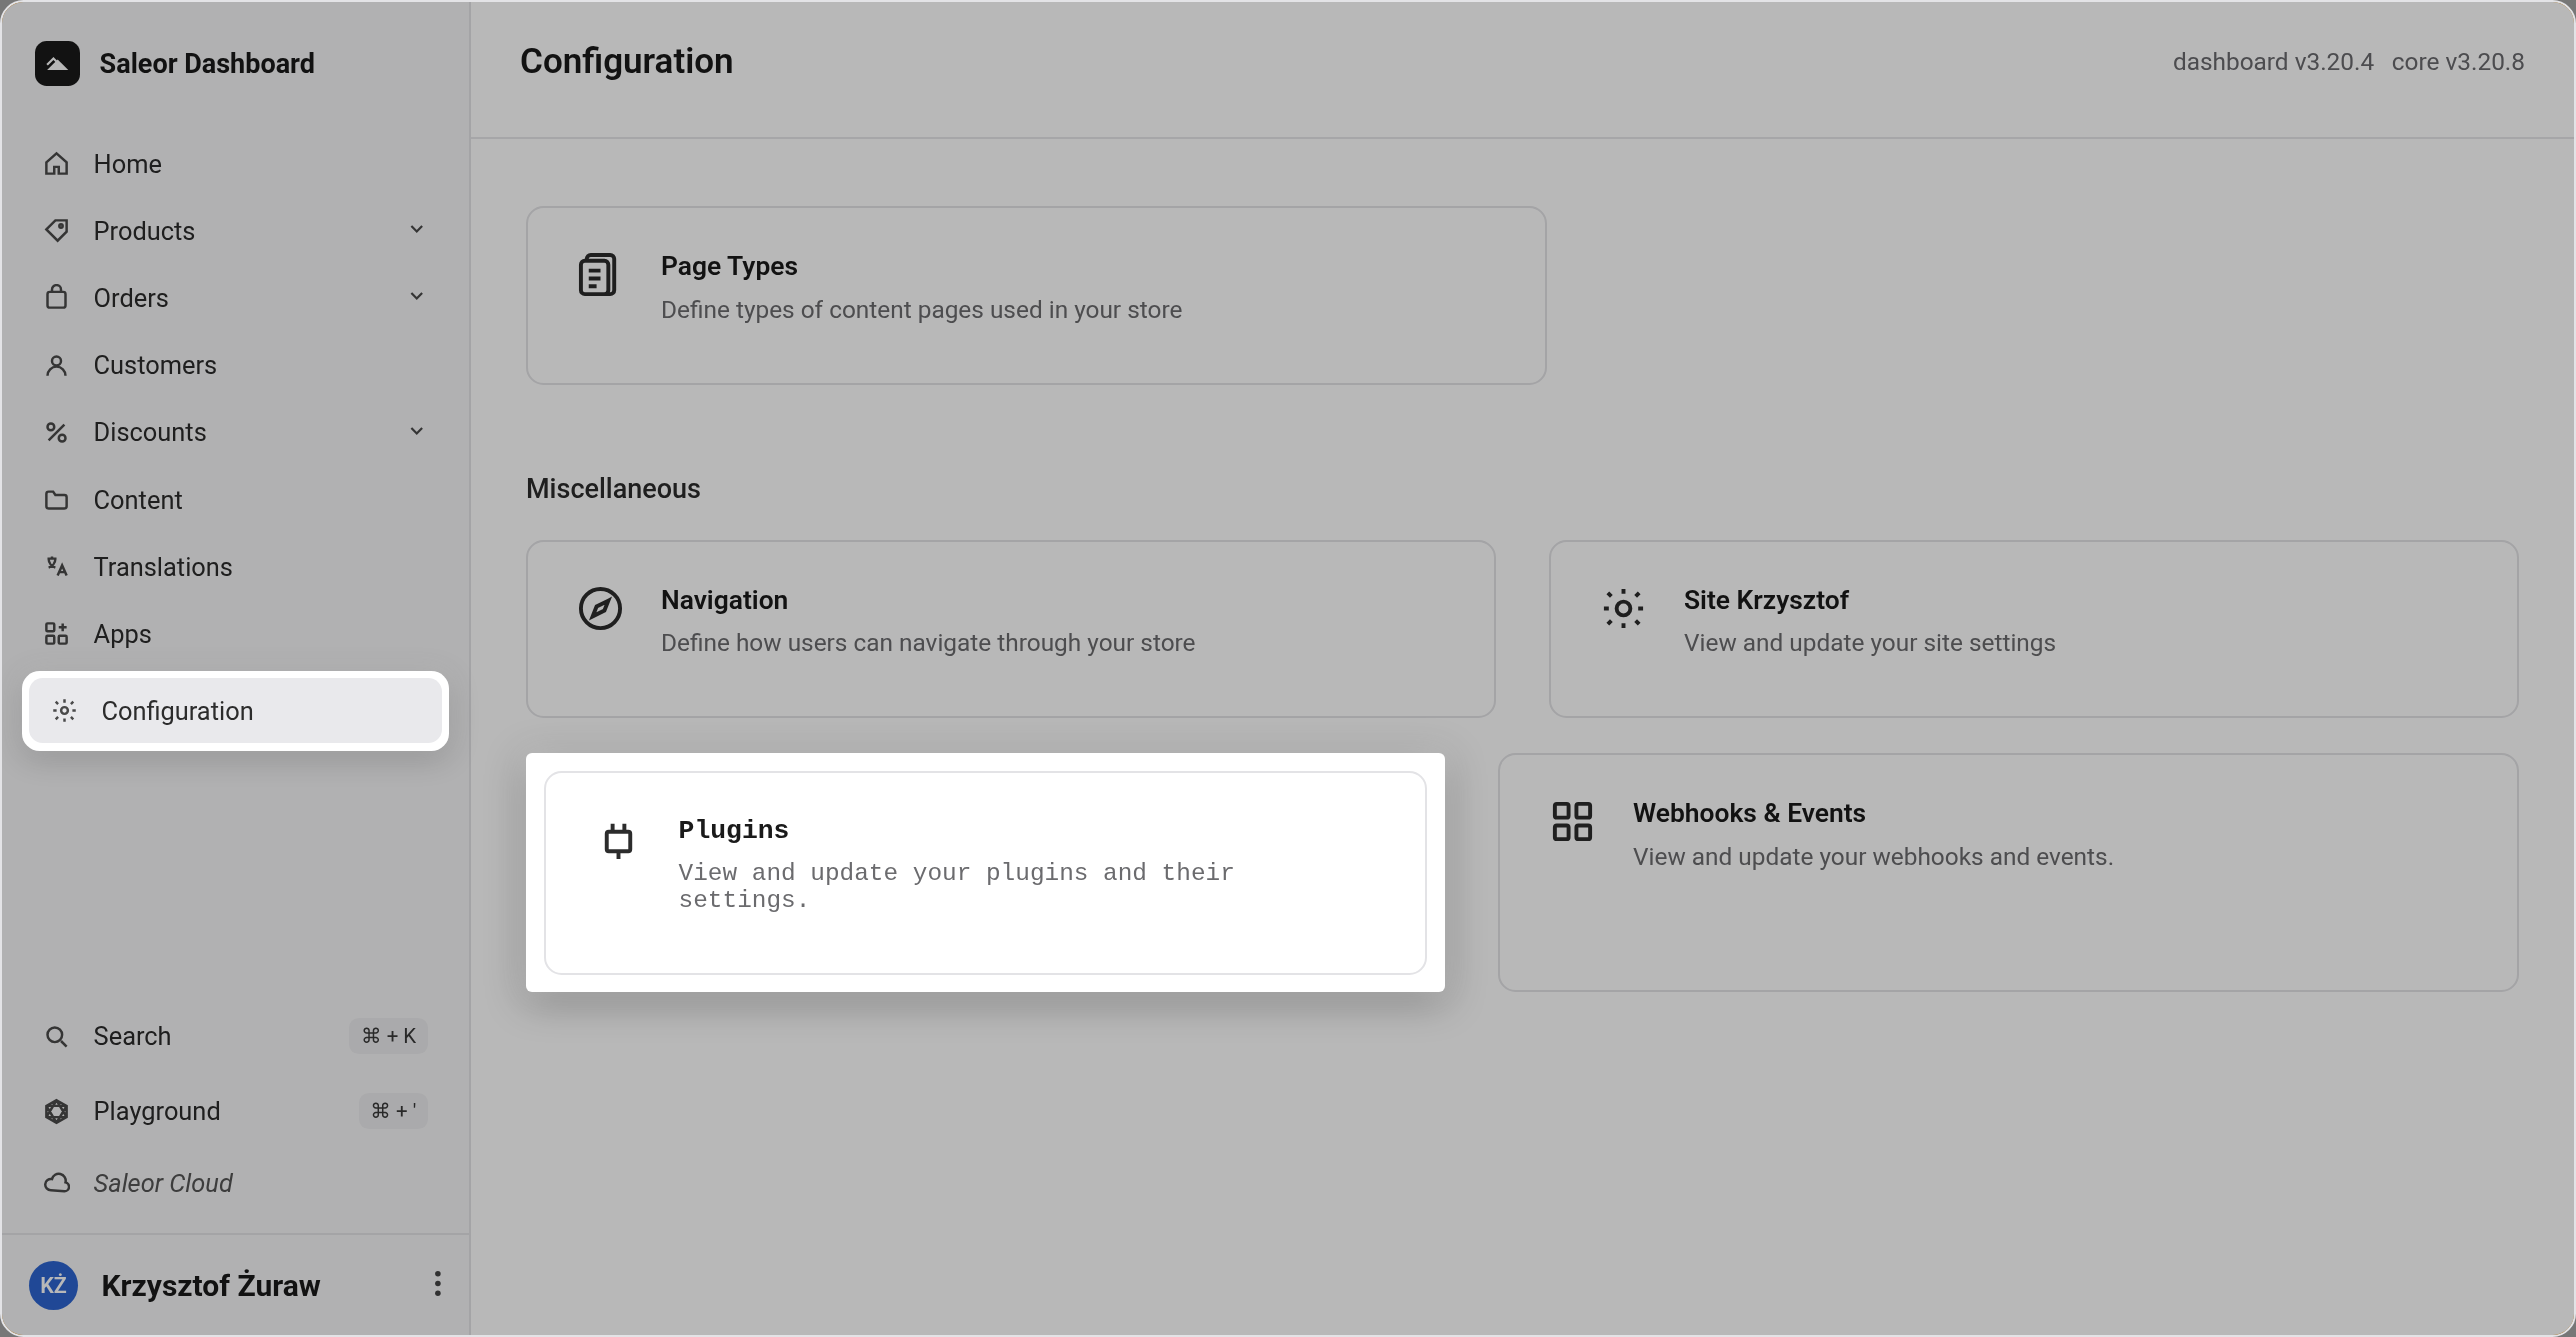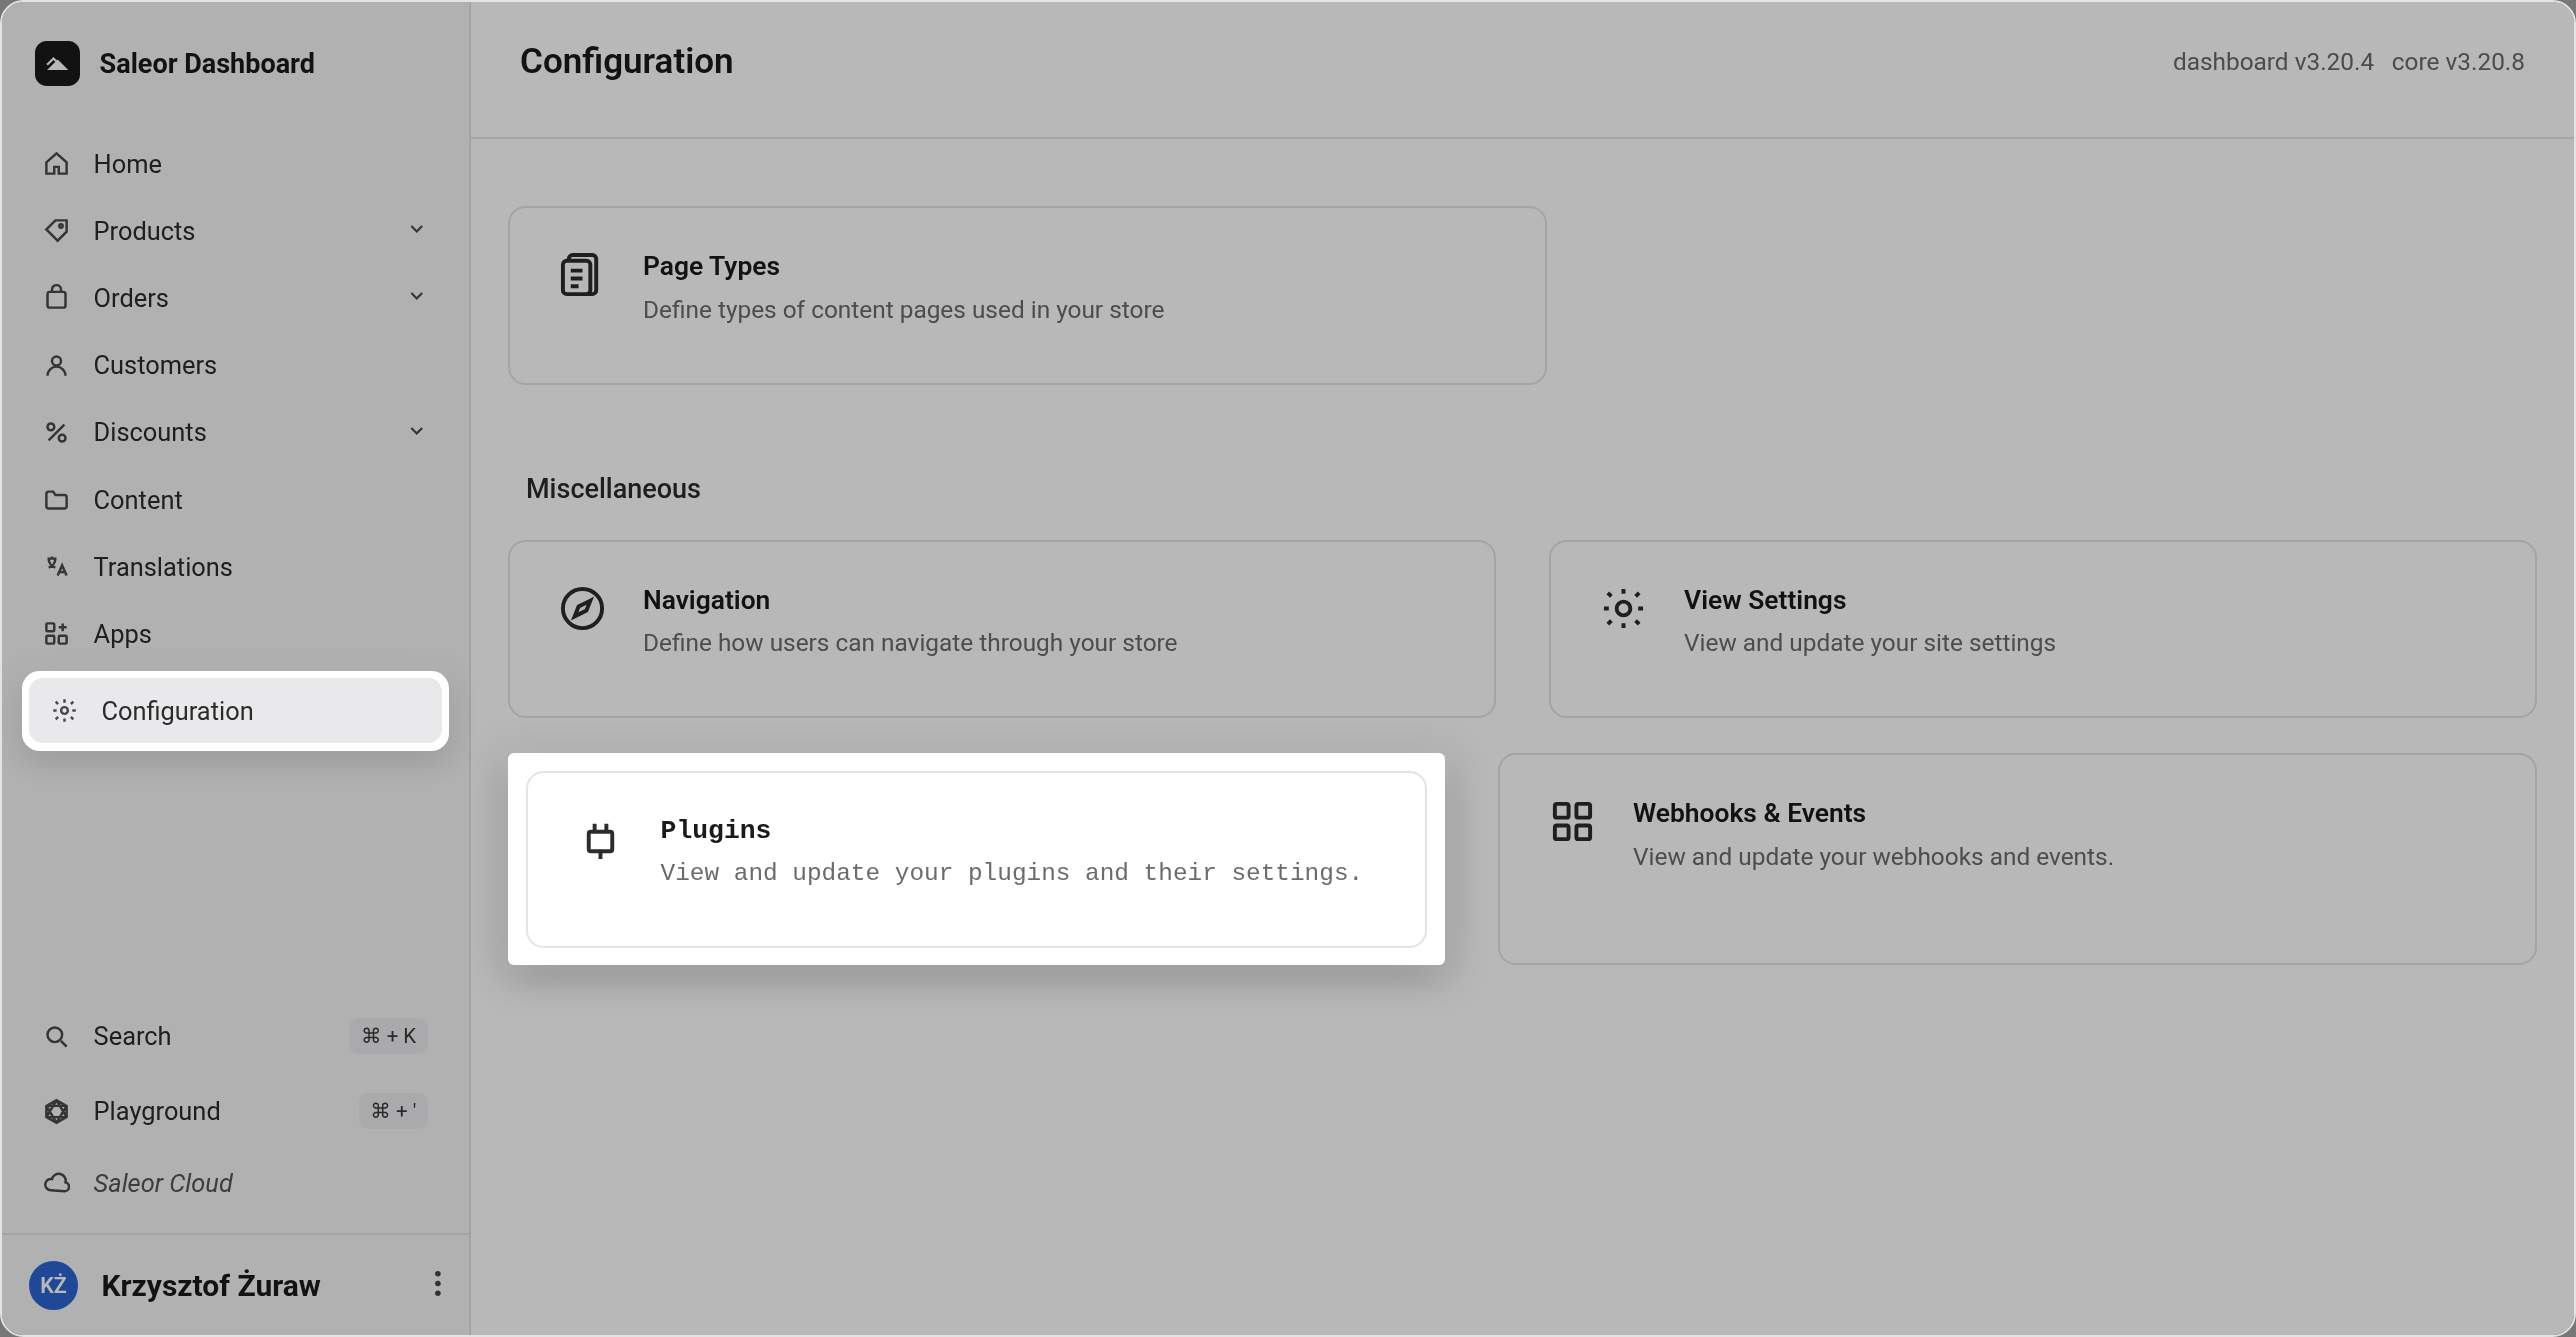--- a/index.html
+++ b/index.html
@@ -163,21 +163,21 @@
   .page-title { font-size: 35px; font-weight: 600; color: #1a1a1a; }
   .versions { display: flex; gap: 17.6px; font-size: 24.4px; color: #6a6a6e; text-align: center; }
   .content {
     flex: 1;
     overflow: auto;
     padding: 0 0 39px 0;
   }
   .card-row {
     display: flex;
     gap: 53px;
-    padding: 0 37px;
+    padding: 0 55px;
     margin-top: 35px;
   }
   .single-row { margin-top: 67px; }
   .card {
     flex: 1;
     min-width: 0;
     border: 2px solid #e3e3e6;
     border-radius: 17.6px;
     padding: 43px 49px 59px 49px;
     display: flex;
@@ -435,21 +435,21 @@
             </div>
           </div>
           <div class="card">
             <span class="card-icon">
               <svg viewBox="0 0 24 24" fill="none" stroke="currentColor">
                   <circle cx="12" cy="12" r="3.5"></circle>
                   <path d="M12 2 v2.5 M12 19.5 v2.5 M4 4 l1.8 1.8 M18.2 18.2 L20 20 M2 12 h2.5 M19.5 12 H22 M4 20 l1.8-1.8 M18.2 5.8 L20 4"></path>
                 </svg>
             </span>
             <div class="card-body">
-              <div class="card-title">View Settings</div>
+              <div class="card-title">Site Krzysztof</div>
               <div class="card-desc">View and update your site settings</div>
             </div>
           </div>
         </div>
 
         <div class="card-row">
 
           <div class="spot-card-wrap">
             <div class="spot-card">
               <div class="card">

